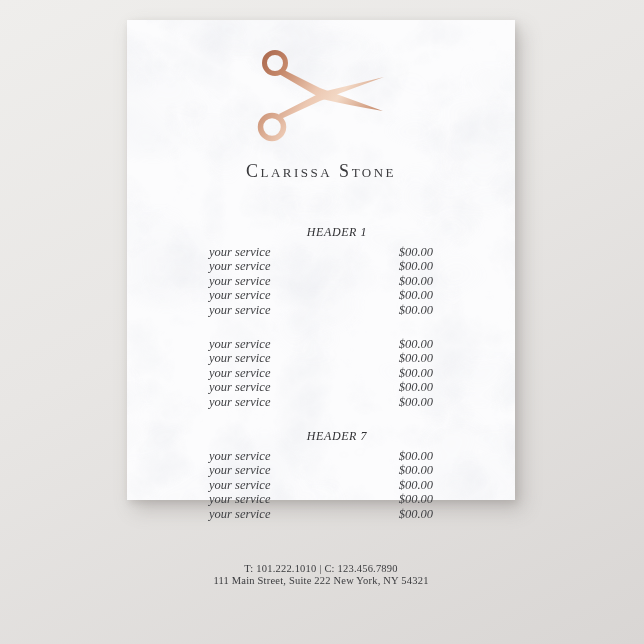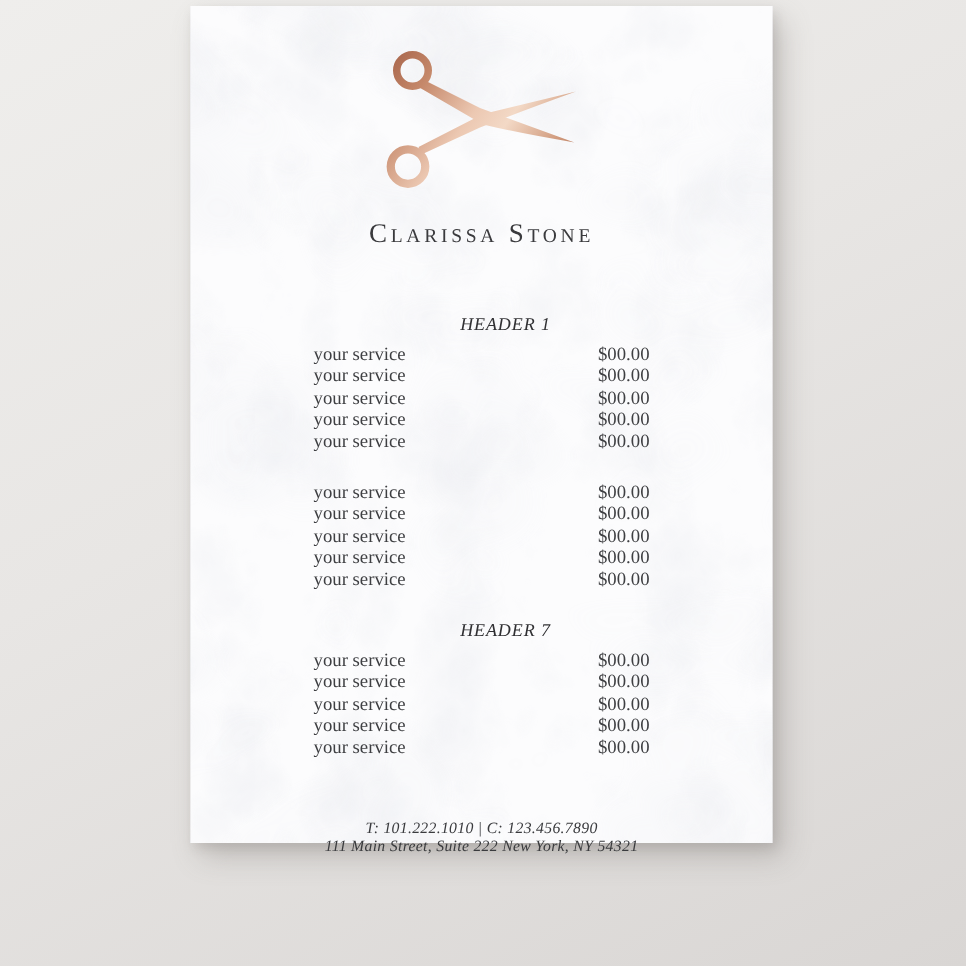--- a/index.html
+++ b/index.html
@@ -7,21 +7,21 @@
     width:644px;height:644px;overflow:hidden;
     font-family:"Liberation Serif", serif;
     background:#e6e4e2;
   }
   .stage{
     position:relative;width:644px;height:644px;
     background:linear-gradient(152deg, var(--bg-top,#efeeec) 0%, #e8e6e4 42%, var(--bg-bottom,#d9d6d4) 100%);
     overflow:hidden;
   }
   .flyer{
-    position:absolute;left:127px;top:4px;width:388px;height:558px;
+    position:absolute;left:127px;top:20px;width:388px;height:480px;
     background:#fcfcfd;
     box-shadow:7px 9px 18px rgba(112,107,102,.30), 2px 3px 7px rgba(112,107,102,.18);
   }
   .marble{position:absolute;inset:0;width:100%;height:100%;display:block;}
   .content{
     position:absolute;inset:0;text-align:center;
     color:var(--text,#3d3e41);
   }
   .logo-wrap{position:absolute;top:28px;left:50%;transform:translateX(-50%);width:136px;height:100px;}
   .title{
@@ -35,26 +35,26 @@
   }
   .sections{position:absolute;top:205px;left:0;right:0;}
   .price-section{margin:0 0 20px 0;}
   .section-header{
     margin:0 0 6px 0;font-style:italic;font-weight:400;
     font-size:12px;letter-spacing:.6px;line-height:14px;color:#303033;padding-left:32px;
   }
   .rows{list-style:none;margin:0 auto;padding:0;width:224px;}
   .row{
     display:flex;justify-content:space-between;align-items:baseline;
-    font-size:12.5px;line-height:14.4px;color:#3e3f42;
+    font-style:italic;font-size:12.5px;line-height:14.4px;color:#3e3f42;
   }
   .row .price{text-align:left;}
   .flyer-footer{
     position:absolute;top:543px;left:0;right:0;
-    font-style:italic;font-size:10.5px;line-height:11.6px;letter-spacing:.2px;color:#3a3b3e;
+    font-size:10.5px;line-height:11.6px;letter-spacing:.2px;color:#3a3b3e;
   }
   .flyer-footer p{margin:0;}
 </style>
 </head>
 <body style="--bg-top: #efeeec; --bg-bottom: #d9d6d4; --text: #3d3e41;">
 
 <div class="stage">
   <div class="flyer">
 
     <svg class="marble" viewBox="0 0 388 602" preserveAspectRatio="none" aria-hidden="true">

